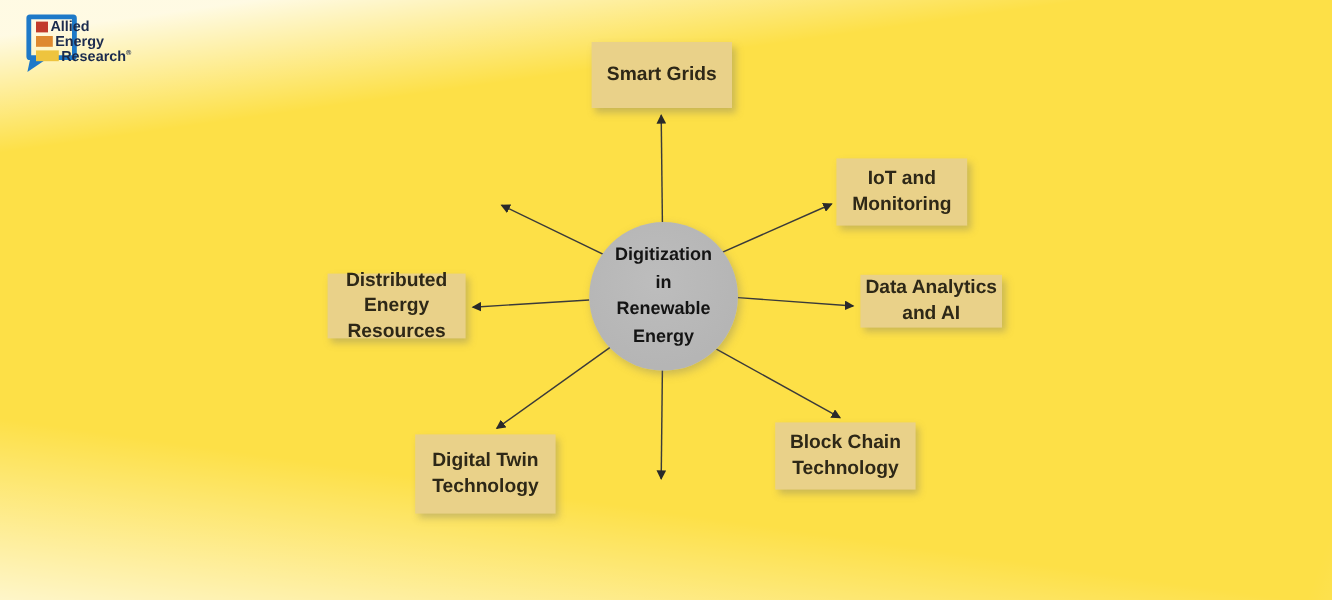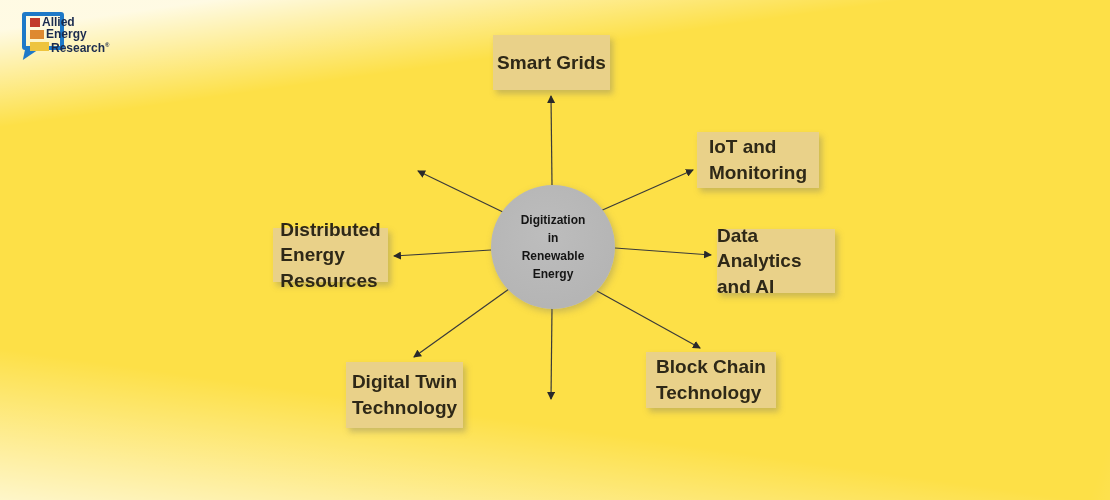--- a/index.html
+++ b/index.html
@@ -59,41 +59,42 @@
 
   
   svg.arrows{position:absolute;left:0;top:0;width:1110px;height:500px;}
   svg.arrows line{stroke:var(--arrow);stroke-width:1.2;}
 
   
   .node{
     position:absolute;
     background:var(--node-fill);
     display:flex;align-items:center;justify-content:center;
-    font-weight:700;font-size:19px;line-height:1.35;
+    text-align:center;
+    font-weight:700;font-size:16px;line-height:1.35;
     color:var(--text-dark);
     white-space:pre-line;
     box-shadow:3px 4px 6px rgba(110,110,110,0.35);
   }
   .n-smart-grids   {left:493px;top:35px; width:117px;height:55px;}
   .n-smart-metering{left:295px;top:131px;width:116px;height:56px;}
-  .n-iot           {left:697px;top:132px;width:122px;height:56px;}
+  .n-iot           {left:697px;top:132px;width:109px;height:56px;}
   .n-distributed   {left:273px;top:228px;width:115px;height:54px;}
-  .n-data-analytics{left:717px;top:229px;width:118px;height:64px;}
+  .n-data-analytics{left:717px;top:229px;width:118px;height:44px;}
   .n-digital-twin  {left:346px;top:362px;width:117px;height:66px;}
-  .n-block-chain   {left:646px;top:352px;width:130px;height:56px;}
+  .n-block-chain   {left:646px;top:352px;width:117px;height:56px;}
   .n-energy-storage{left:492px;top:404px;width:118px;height:56px;}
 
   .center-node{
     position:absolute;left:491px;top:185px;width:124px;height:124px;
     border-radius:50%;
     background:radial-gradient(circle at 45% 40%, #bdbdbd 0%, var(--center-fill) 70%);
     display:flex;align-items:center;justify-content:center;
     text-align:center;
-    font-weight:700;font-size:12px;line-height:1.5;
+    font-weight:700;font-size:15px;line-height:1.5;
     color:#141414;
     white-space:pre-line;
     box-shadow:2px 3px 7px rgba(110,110,110,0.35);
   }
 </style>
 </head>
 <body>
 
 <div class="canvas">
 

